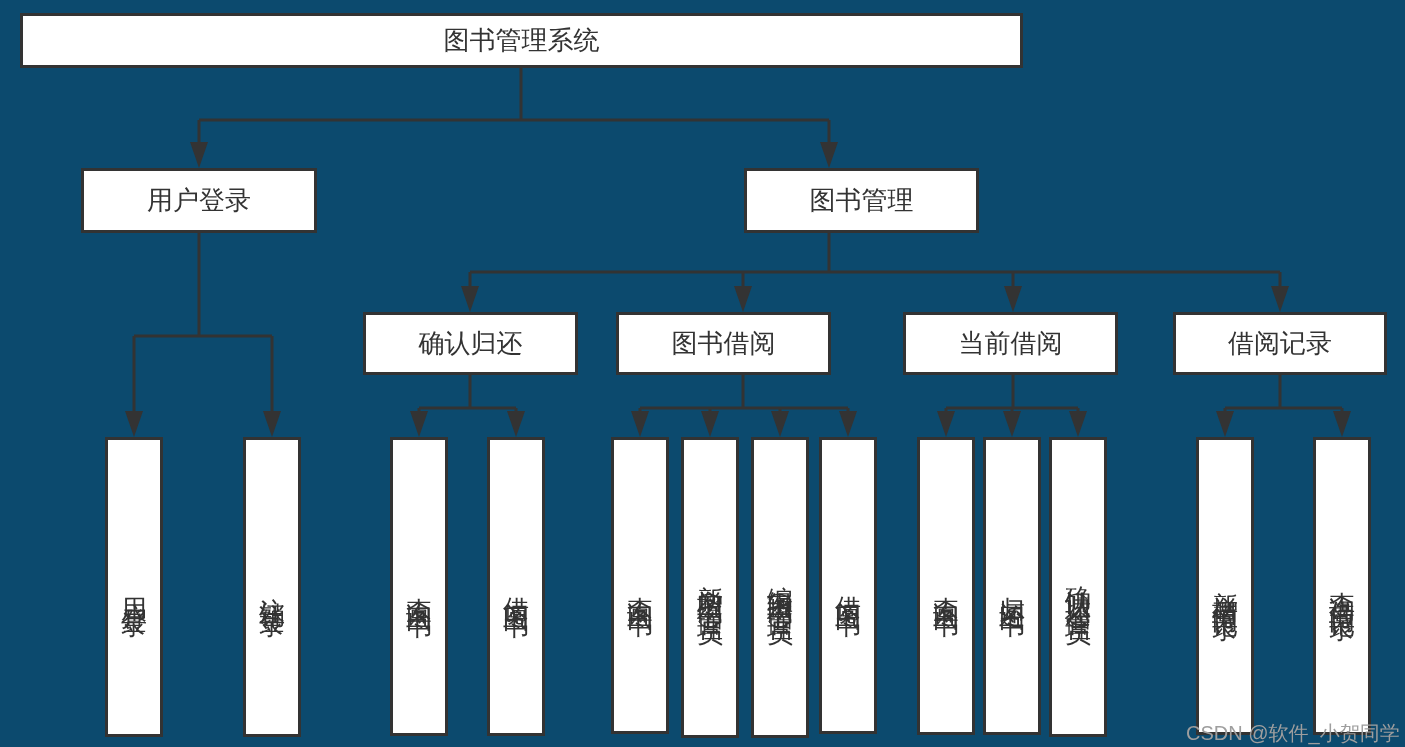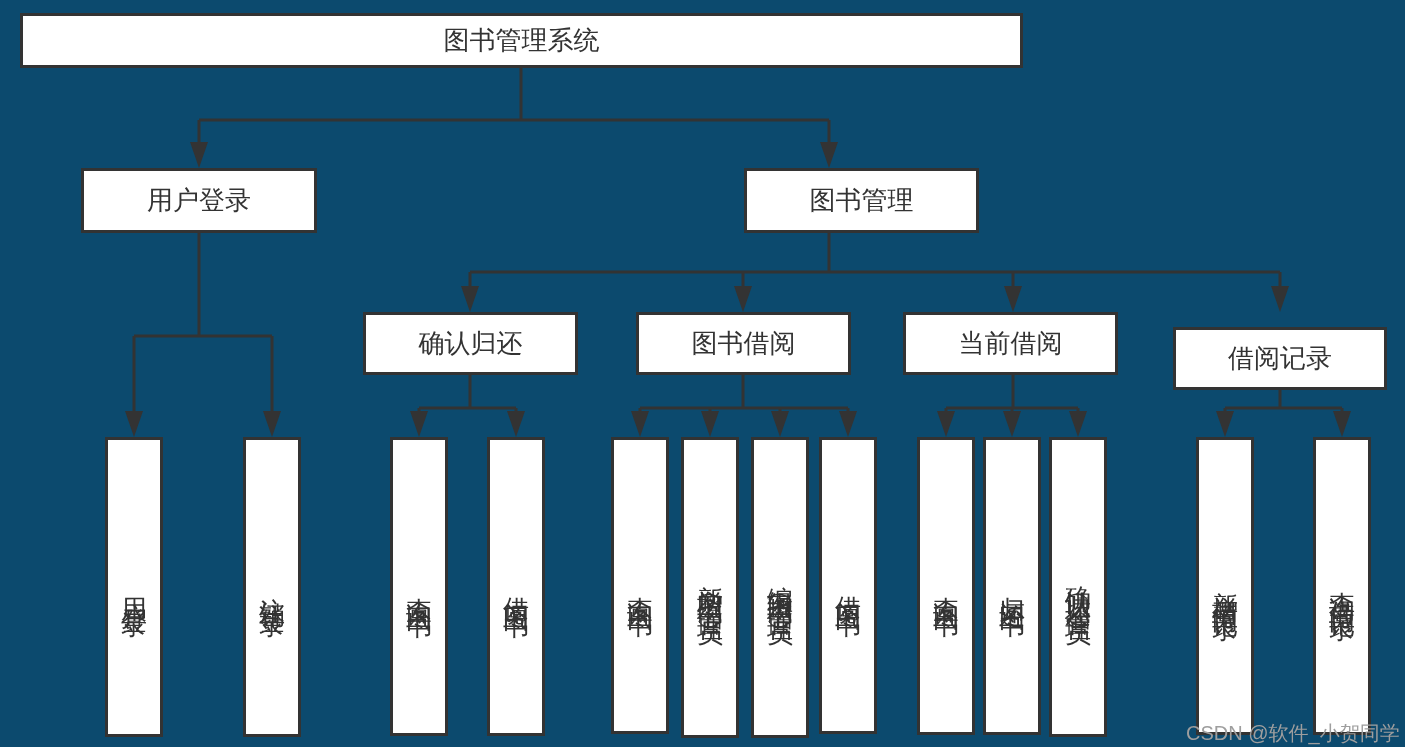--- a/index.html
+++ b/index.html
@@ -90,23 +90,23 @@
       <polygon points="1333,411 1351,411 1342,437"></polygon>
     </g>
   </svg>
 
   <div class="node" style="left:20px;top:13px;width:1003px;height:55px;">图书管理系统</div>
 
   <div class="node" style="left:81px;top:168px;width:236px;height:65px;">用户登录</div>
   <div class="node" style="left:712px;top:168px;width:235px;height:65px;margin-left:32px;">图书管理</div>
 
   <div class="node" style="left:363px;top:312px;width:215px;height:63px;">确认归还</div>
-  <div class="node" style="left:636px;top:312px;width:215px;height:63px;">图书借阅</div>
+  <div class="node" style="left:616px;top:312px;width:215px;height:63px;">图书借阅</div>
   <div class="node" style="left:903px;top:312px;width:215px;height:63px;">当前借阅</div>
-  <div class="node" style="left:1173px;top:312px;width:214px;height:63px;margin-top:15px;">借阅记录</div>
+  <div class="node" style="left:1173px;top:312px;width:214px;height:63px;">借阅记录</div>
 
   <div class="node leaf" style="left:105px;top:437px;width:58px;height:300px;">
     <span>用户登录</span>
     </div>
   <div class="node leaf" style="left:243px;top:437px;width:58px;height:300px;">
     <span>注销登录</span>
     </div>
 
   <div class="node leaf" style="left:390px;top:437px;width:58px;height:299px;">
     <span>查询图书</span>

